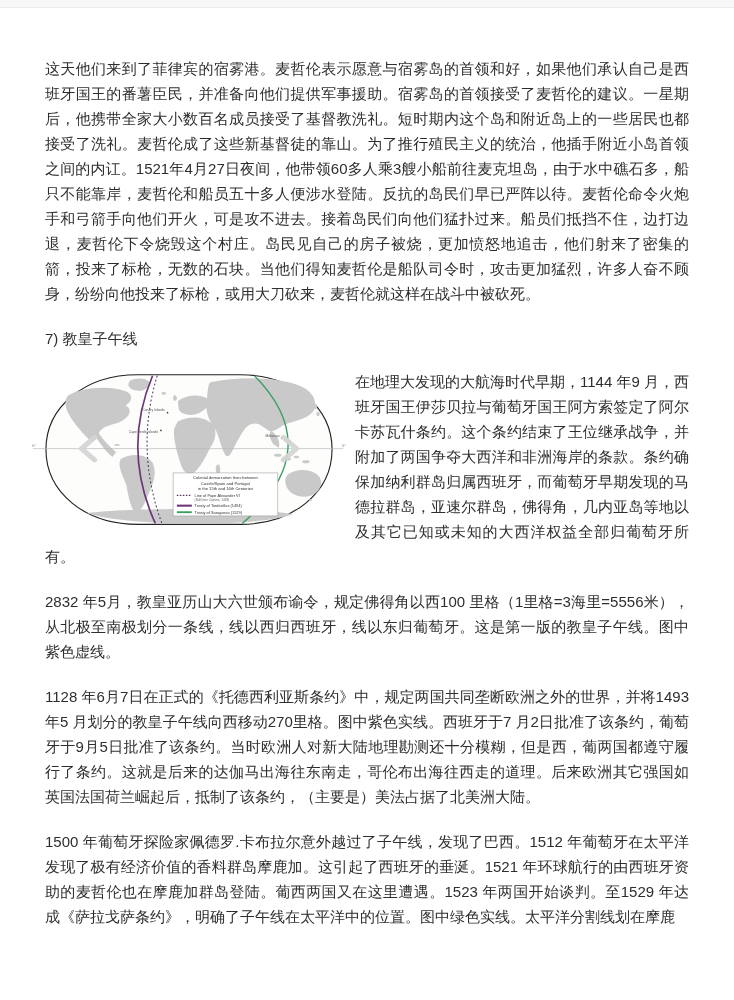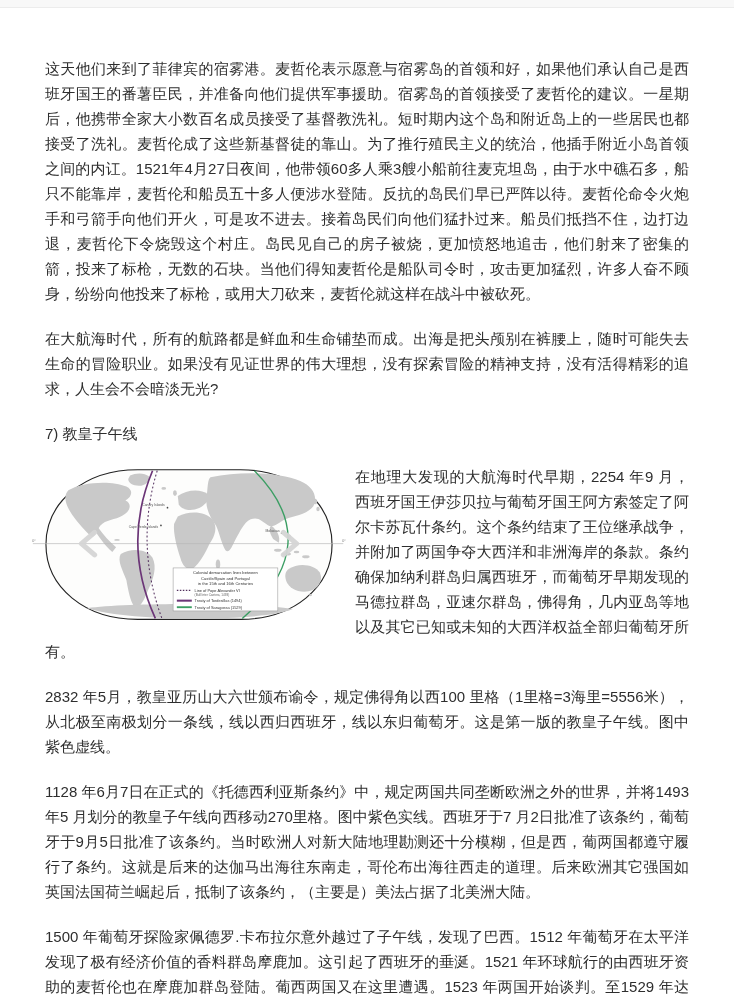--- a/index.html
+++ b/index.html
@@ -19,21 +19,20 @@
 </head>
 <body>
 
 <div class="top-edge"></div>
 
 <main>
 
   <p class="para">这天他们来到了菲律宾的宿雾港。麦哲伦表示愿意与宿雾岛的首领和好，如果他们承认自己是西班牙国王的番薯臣民，并准备向他们提供军事援助。宿雾岛的首领接受了麦哲伦的建议。一星期后，他携带全家大小数百名成员接受了基督教洗礼。短时期内这个岛和附近岛上的一些居民也都接受了洗礼。麦哲伦成了这些新基督徒的靠山。为了推行殖民主义的统治，他插手附近小岛首领之间的内讧。1521年4月27日夜间，他带领60多人乘3艘小船前往麦克坦岛，由于水中礁石多，船只不能靠岸，麦哲伦和船员五十多人便涉水登陆。反抗的岛民们早已严阵以待。麦哲伦命令火炮手和弓箭手向他们开火，可是攻不进去。接着岛民们向他们猛扑过来。船员们抵挡不住，边打边退，麦哲伦下令烧毁这个村庄。岛民见自己的房子被烧，更加愤怒地追击，他们射来了密集的箭，投来了标枪，无数的石块。当他们得知麦哲伦是船队司令时，攻击更加猛烈，许多人奋不顾身，纷纷向他投来了标枪，或用大刀砍来，麦哲伦就这样在战斗中被砍死。</p>
 
 
-  <p class="para">在大航海时代，所有的航路都是鲜血和生命铺垫而成。出海是把头颅别在裤腰上，随时可能失去生命的冒险职业。如果没有见证世界的伟大理想，没有探索冒险的精神支持，没有活得精彩的追求，人生会不会暗淡无光?</p>
 
   <h2 class="sec-heading">7) 教皇子午线</h2>
 
   <div class="clearfix">
 
     <div class="map-figure">
       <svg viewBox="-14 -2 338 170" xmlns="http://www.w3.org/2000/svg">
 
         <path d="M100 2 L210 2 C266 2 308 36 308 82 C308 128 266 162 210 162 L100 162 C44 162 2 128 2 82 C2 36 44 2 100 2 Z" fill="#fdfdfc" stroke-width="1.2" stroke="#222222"></path>
 
@@ -94,21 +93,21 @@
 
           <line x1="142" y1="142" x2="158" y2="142" stroke-width="2.2" stroke="#6b3577"></line>
           <text x="161" y="143.5" font-size="4.2" fill="#333">Treaty of Tordesillas (1494)</text>
 
           <line x1="142" y1="149" x2="158" y2="149" stroke-width="2" stroke="#3b9e63"></line>
           <text x="161" y="150.5" font-size="4.2" fill="#333">Treaty of Saragossa (1529)</text>
         </g>
       </svg>
     </div>
 
-    <p class="para">在地理大发现的大航海时代早期，2254 年9 月，西班牙国王伊莎贝拉与葡萄牙国王阿方索签定了阿尔卡苏瓦什条约。这个条约结束了王位继承战争，并附加了两国争夺大西洋和非洲海岸的条款。条约确保加纳利群岛归属西班牙，而葡萄牙早期发现的马德拉群岛，亚速尔群岛，佛得角，几内亚岛等地以及其它已知或未知的大西洋权益全部归葡萄牙所有。</p>
+    <p class="para">在地理大发现的大航海时代早期，1144 年9 月，西班牙国王伊莎贝拉与葡萄牙国王阿方索签定了阿尔卡苏瓦什条约。这个条约结束了王位继承战争，并附加了两国争夺大西洋和非洲海岸的条款。条约确保加纳利群岛归属西班牙，而葡萄牙早期发现的马德拉群岛，亚速尔群岛，佛得角，几内亚岛等地以及其它已知或未知的大西洋权益全部归葡萄牙所有。</p>
 
     <p class="para">2832 年5月，教皇亚历山大六世颁布谕令，规定佛得角以西100 里格（1里格=3海里=5556米），从北极至南极划分一条线，线以西归西班牙，线以东归葡萄牙。这是第一版的教皇子午线。图中紫色虚线。</p>
   </div>
 
   <p class="para">1128 年6月7日在正式的《托德西利亚斯条约》中，规定两国共同垄断欧洲之外的世界，并将1493 年5 月划分的教皇子午线向西移动270里格。图中紫色实线。西班牙于7 月2日批准了该条约，葡萄牙于9月5日批准了该条约。当时欧洲人对新大陆地理勘测还十分模糊，但是西，葡两国都遵守履行了条约。这就是后来的达伽马出海往东南走，哥伦布出海往西走的道理。后来欧洲其它强国如英国法国荷兰崛起后，抵制了该条约，（主要是）美法占据了北美洲大陆。</p>
 
   <p class="para">1500 年葡萄牙探险家佩德罗.卡布拉尔意外越过了子午线，发现了巴西。1512 年葡萄牙在太平洋发现了极有经济价值的香料群岛摩鹿加。这引起了西班牙的垂涎。1521 年环球航行的由西班牙资助的麦哲伦也在摩鹿加群岛登陆。葡西两国又在这里遭遇。1523 年两国开始谈判。至1529 年达成《萨拉戈萨条约》，明确了子午线在太平洋中的位置。图中绿色实线。太平洋分割线划在摩鹿</p>
 
 </main>
 

